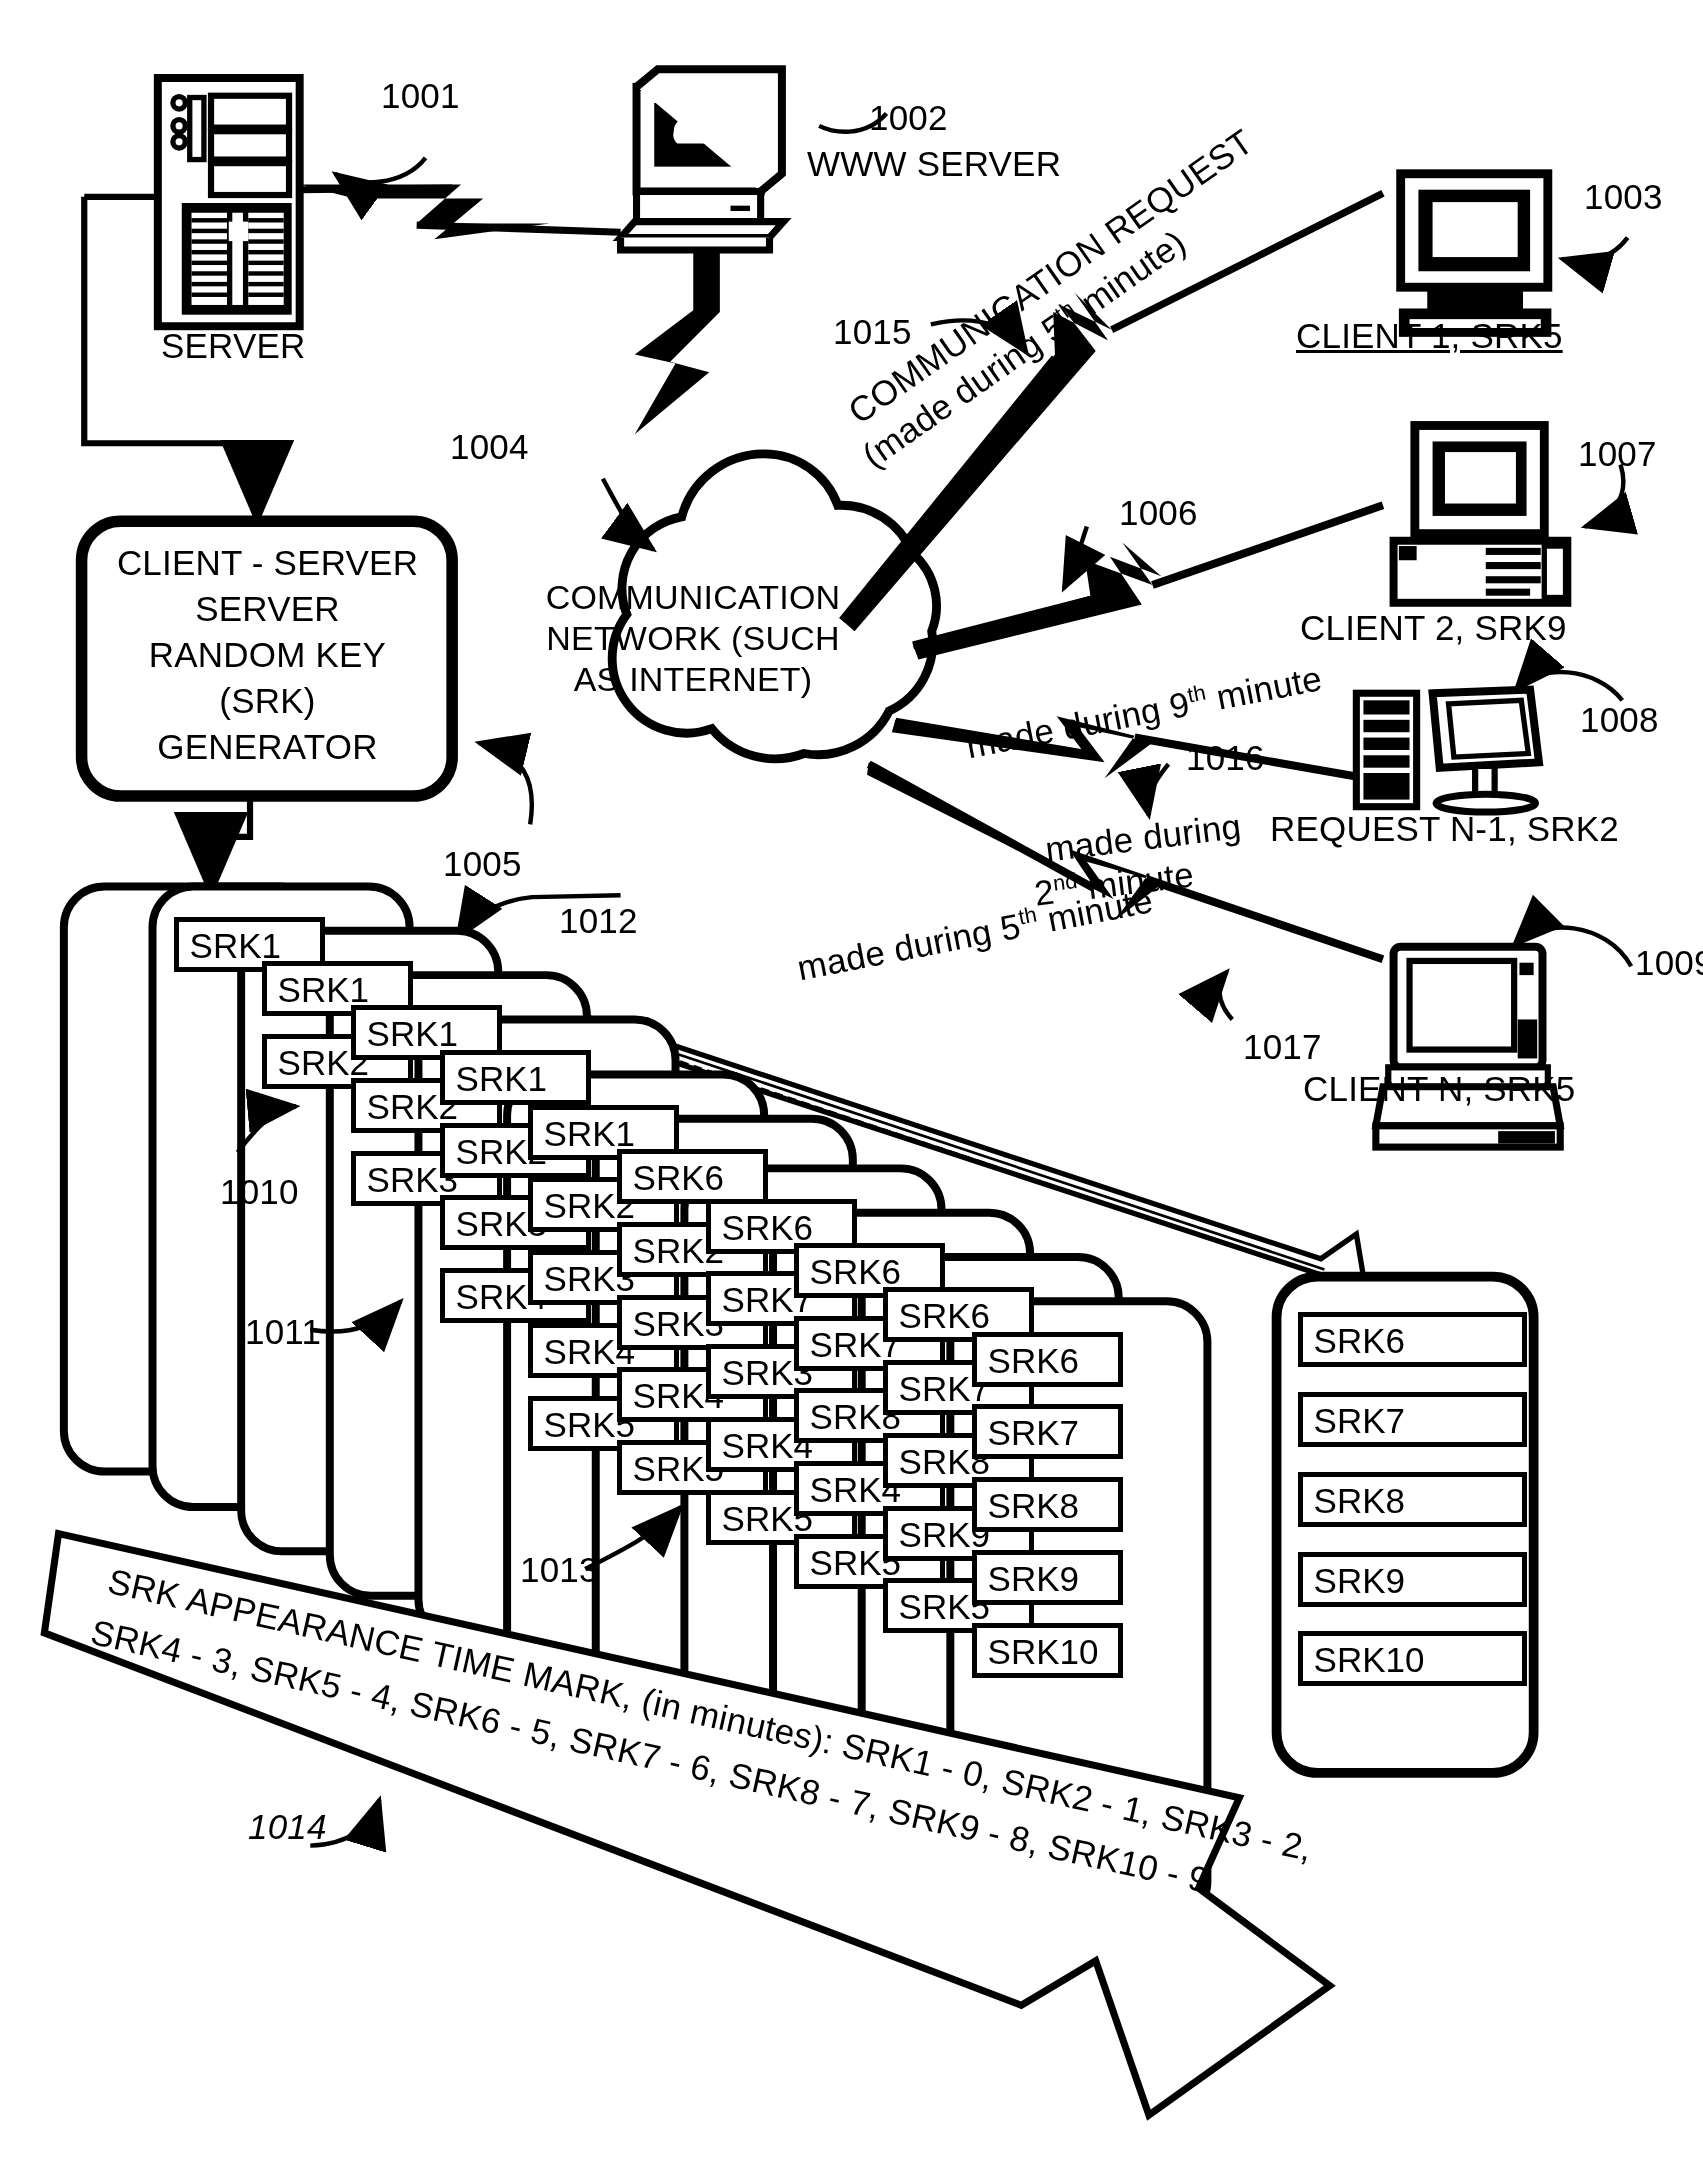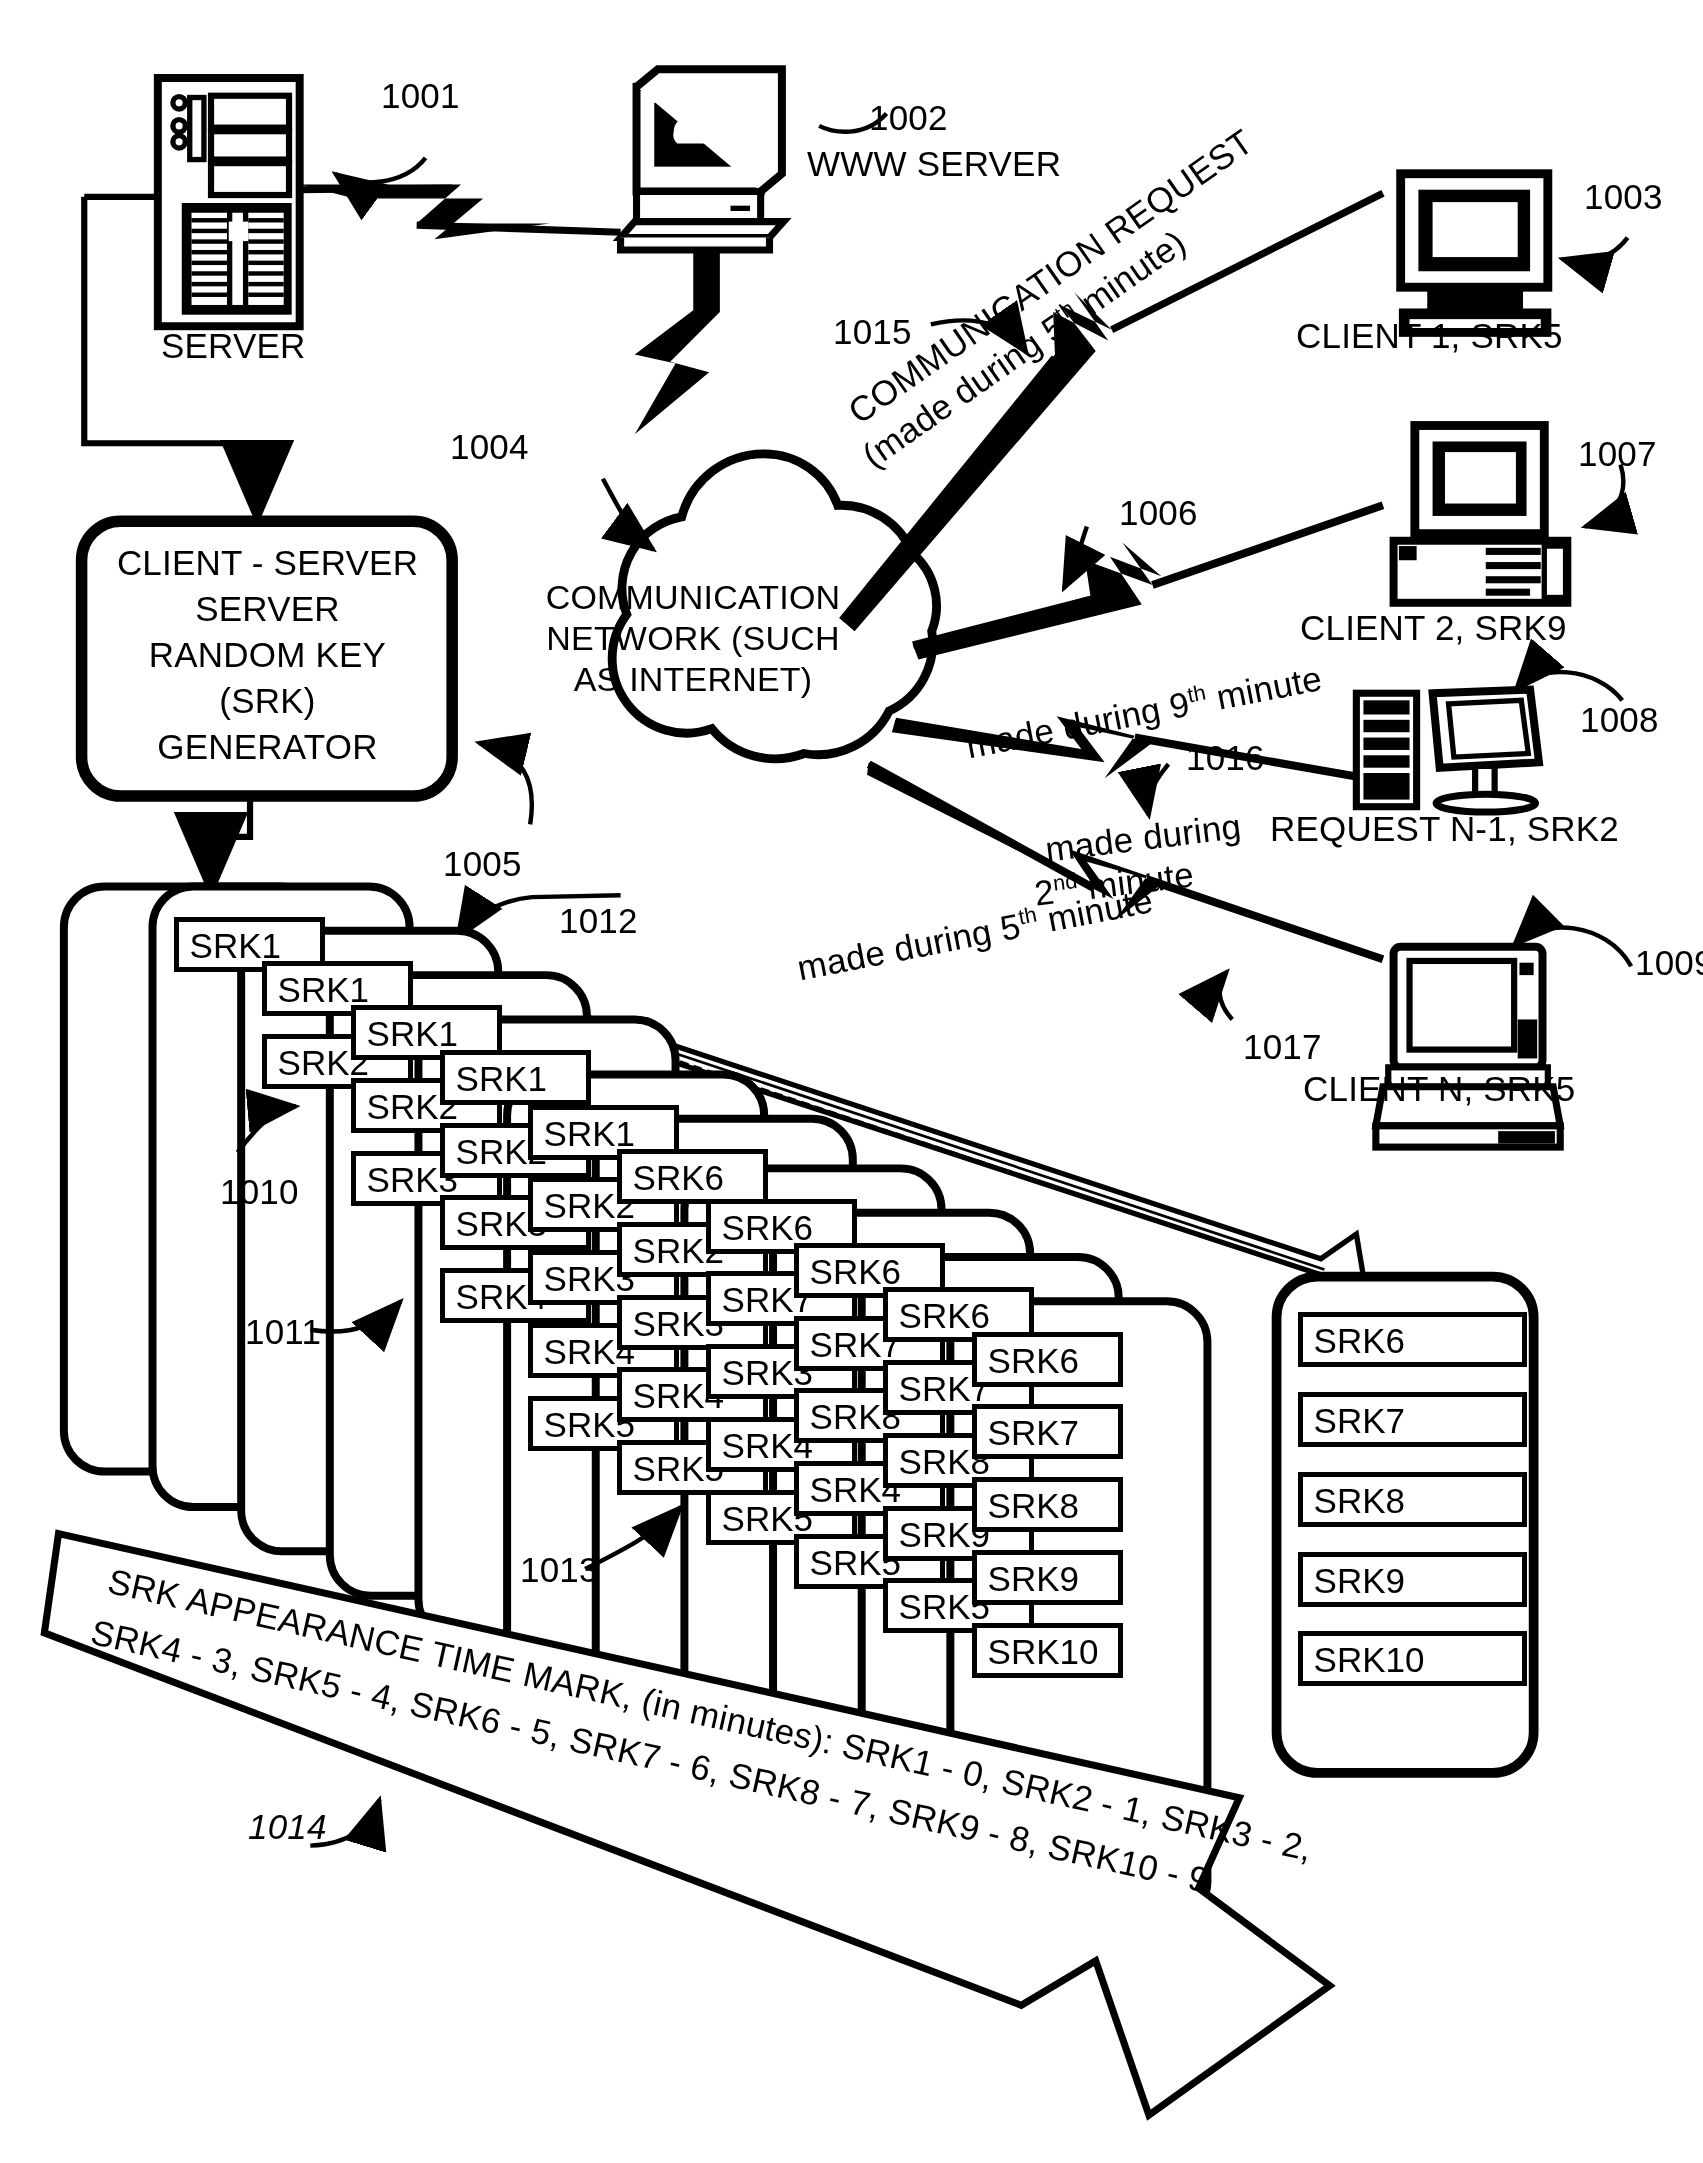--- a/index.html
+++ b/index.html
@@ -270,21 +270,21 @@
 <div class="lbl cloudtxt" style="left:507px; top:578px; width:372px;">COMMUNICATION</div>
 <div class="lbl cloudtxt" style="left:507px; top:619px; width:372px;">NETWORK (SUCH</div>
 <div class="lbl cloudtxt" style="left:507px; top:660px; width:372px;">AS INTERNET)</div>
 
 <div class="lbl boxtxt" style="left:82px; top:541px; width:371px;">CLIENT - SERVER</div>
 <div class="lbl boxtxt" style="left:82px; top:587px; width:371px;">SERVER</div>
 <div class="lbl boxtxt" style="left:82px; top:633px; width:371px;">RANDOM KEY</div>
 <div class="lbl boxtxt" style="left:82px; top:679px; width:371px;">(SRK)</div>
 <div class="lbl boxtxt" style="left:82px; top:725px; width:371px;">GENERATOR</div>
 
-<div class="lbl cap" style="left:1296px; top:316px;">CLIENT 1, SRK5</div>
+<div class="lbl cap" style="left:1296px; top:316px;text-decoration:underline;">CLIENT 1, SRK5</div>
 <div class="lbl cap" style="left:1300px; top:608px;">CLIENT 2, SRK9</div>
 <div class="lbl cap" style="left:1270px; top:809px;">REQUEST N-1, SRK2</div>
 <div class="lbl cap" style="left:1303px; top:1069px;">CLIENT N, SRK5</div>
 
 <div class="lbl cap rot" style="left:841px; top:399px; transform:rotate(-35deg);">COMMUNICATION REQUEST</div>
 <div class="lbl cap rot" style="left:855px; top:443px; transform:rotate(-35deg);">
   <span>(made during 5</span><sup>th</sup><span> minute)</span>
 </div>
 
 <div class="lbl cap rot" style="left:963px; top:727px; transform:rotate(-11deg);">

